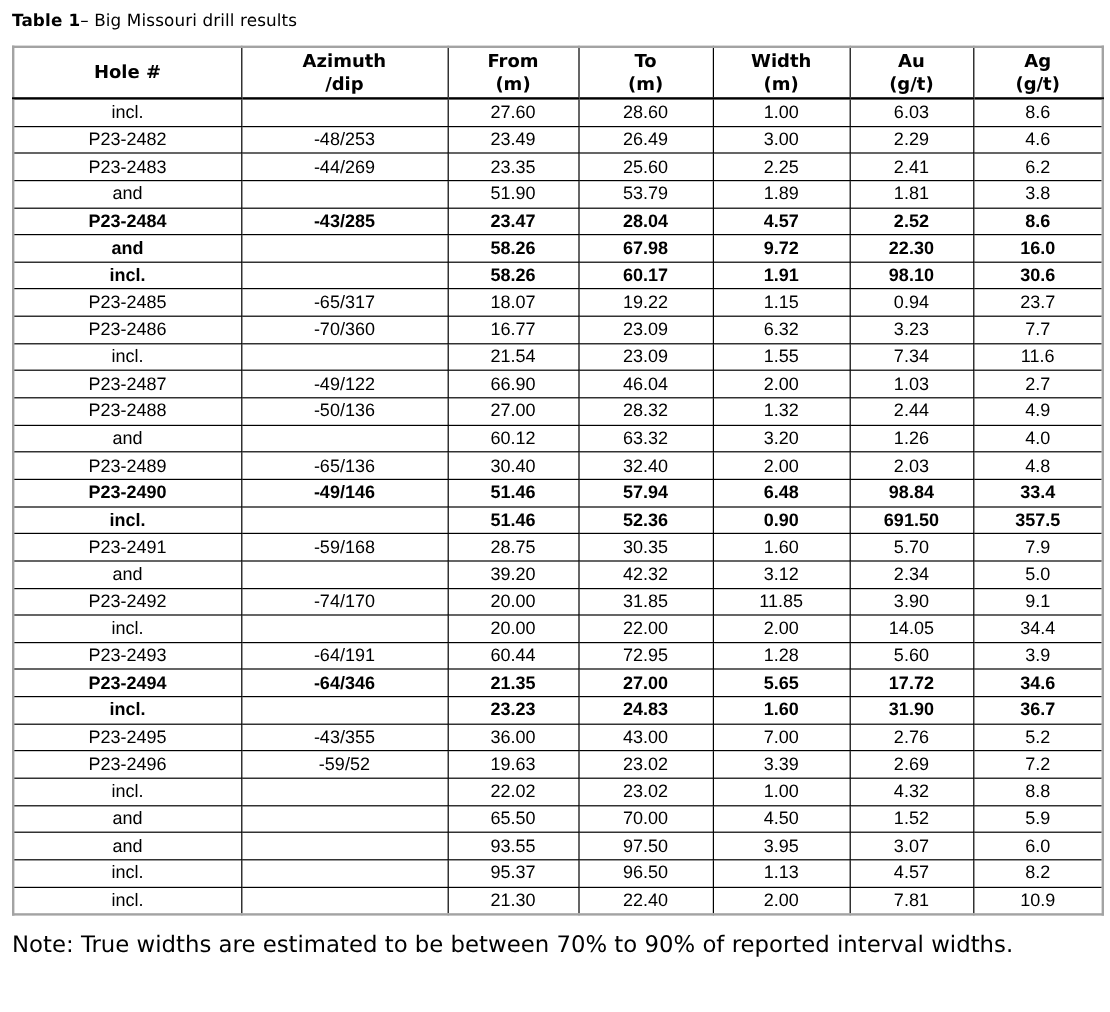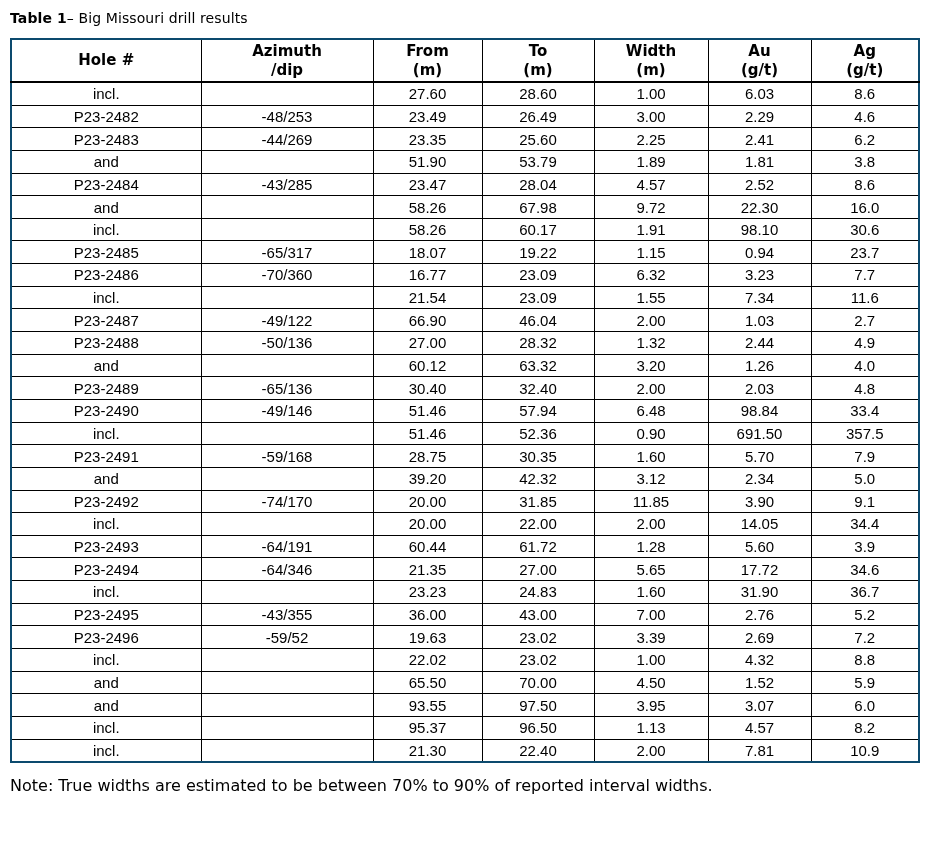--- a/index.html
+++ b/index.html
@@ -20,21 +20,21 @@
   .title {
     font-size: 14px;
     margin: 2px 0 12px 0;
     letter-spacing: 0.1px;
   }
   .title .title-bold { font-weight: bold; }
   table.drill {
     border-collapse: collapse;
     table-layout: fixed;
     width: 908px;
-    border: 2px solid #0c4a6e;
+    border: 2px solid #a3a3a3;
   }
   table.drill th, table.drill td {
     border: 1px solid #000000;
     text-align: center;
     vertical-align: middle;
     overflow: hidden;
     white-space: nowrap;
   }
   table.drill thead th {
     height: 41px;
@@ -44,23 +44,23 @@
     line-height: 19px;
     padding: 0;
   }
   table.drill td {
     height: 21.65px;
     padding: 0 2px;
     font-family: "Liberation Sans", sans-serif;
     font-size: 15px;
     line-height: 1;
   }
-  table.drill tr.bold td { font-weight: normal; }
+  table.drill tr.bold td { font-weight: bold; }
   .note {
-    font-size: 16px;
+    font-size: 19px;
     margin-top: 13px;
   }
   .hline { min-height: 0; }
 </style>
 </head>
 <body>
 
 <div class="page">
 
   <div class="title">
@@ -287,21 +287,21 @@
     <td>20.00</td>
     <td>22.00</td>
     <td>2.00</td>
     <td>14.05</td>
     <td>34.4</td>
   </tr>
         <tr>
     <td>P23-2493</td>
     <td>-64/191</td>
     <td>60.44</td>
-    <td>61.72</td>
+    <td>72.95</td>
     <td>1.28</td>
     <td>5.60</td>
     <td>3.9</td>
   </tr>
         <tr class="bold">
     <td>P23-2494</td>
     <td>-64/346</td>
     <td>21.35</td>
     <td>27.00</td>
     <td>5.65</td>

